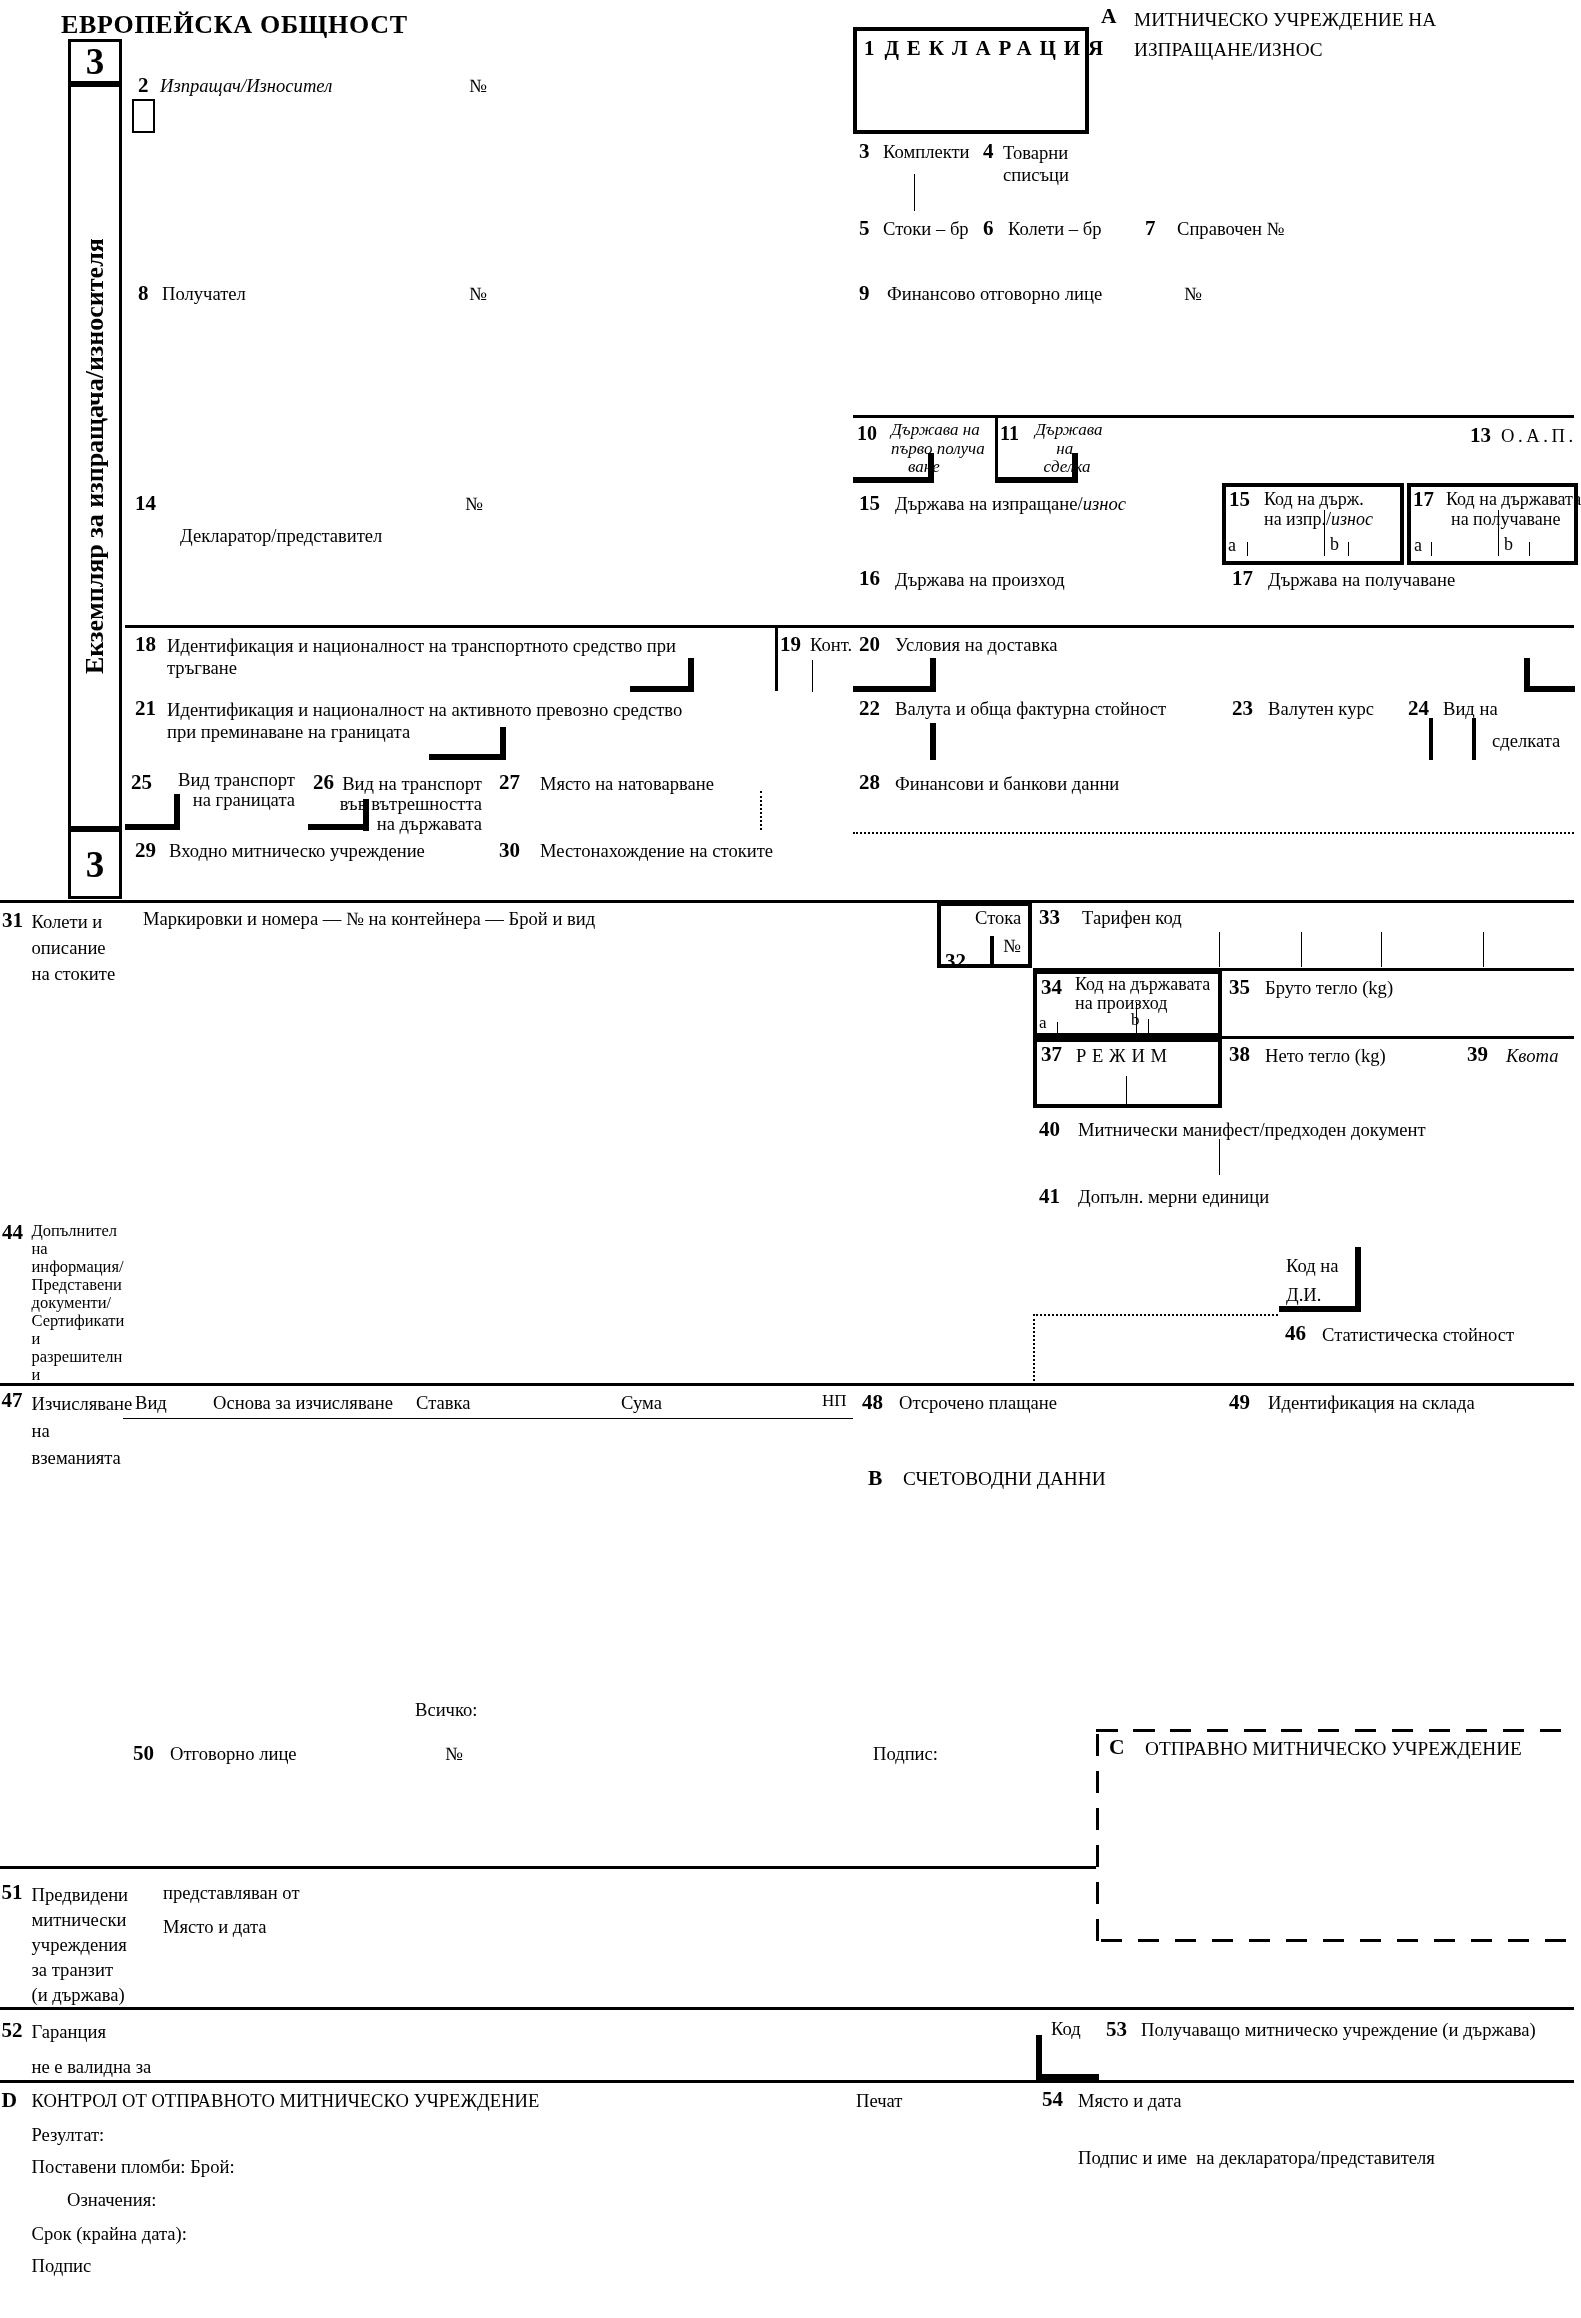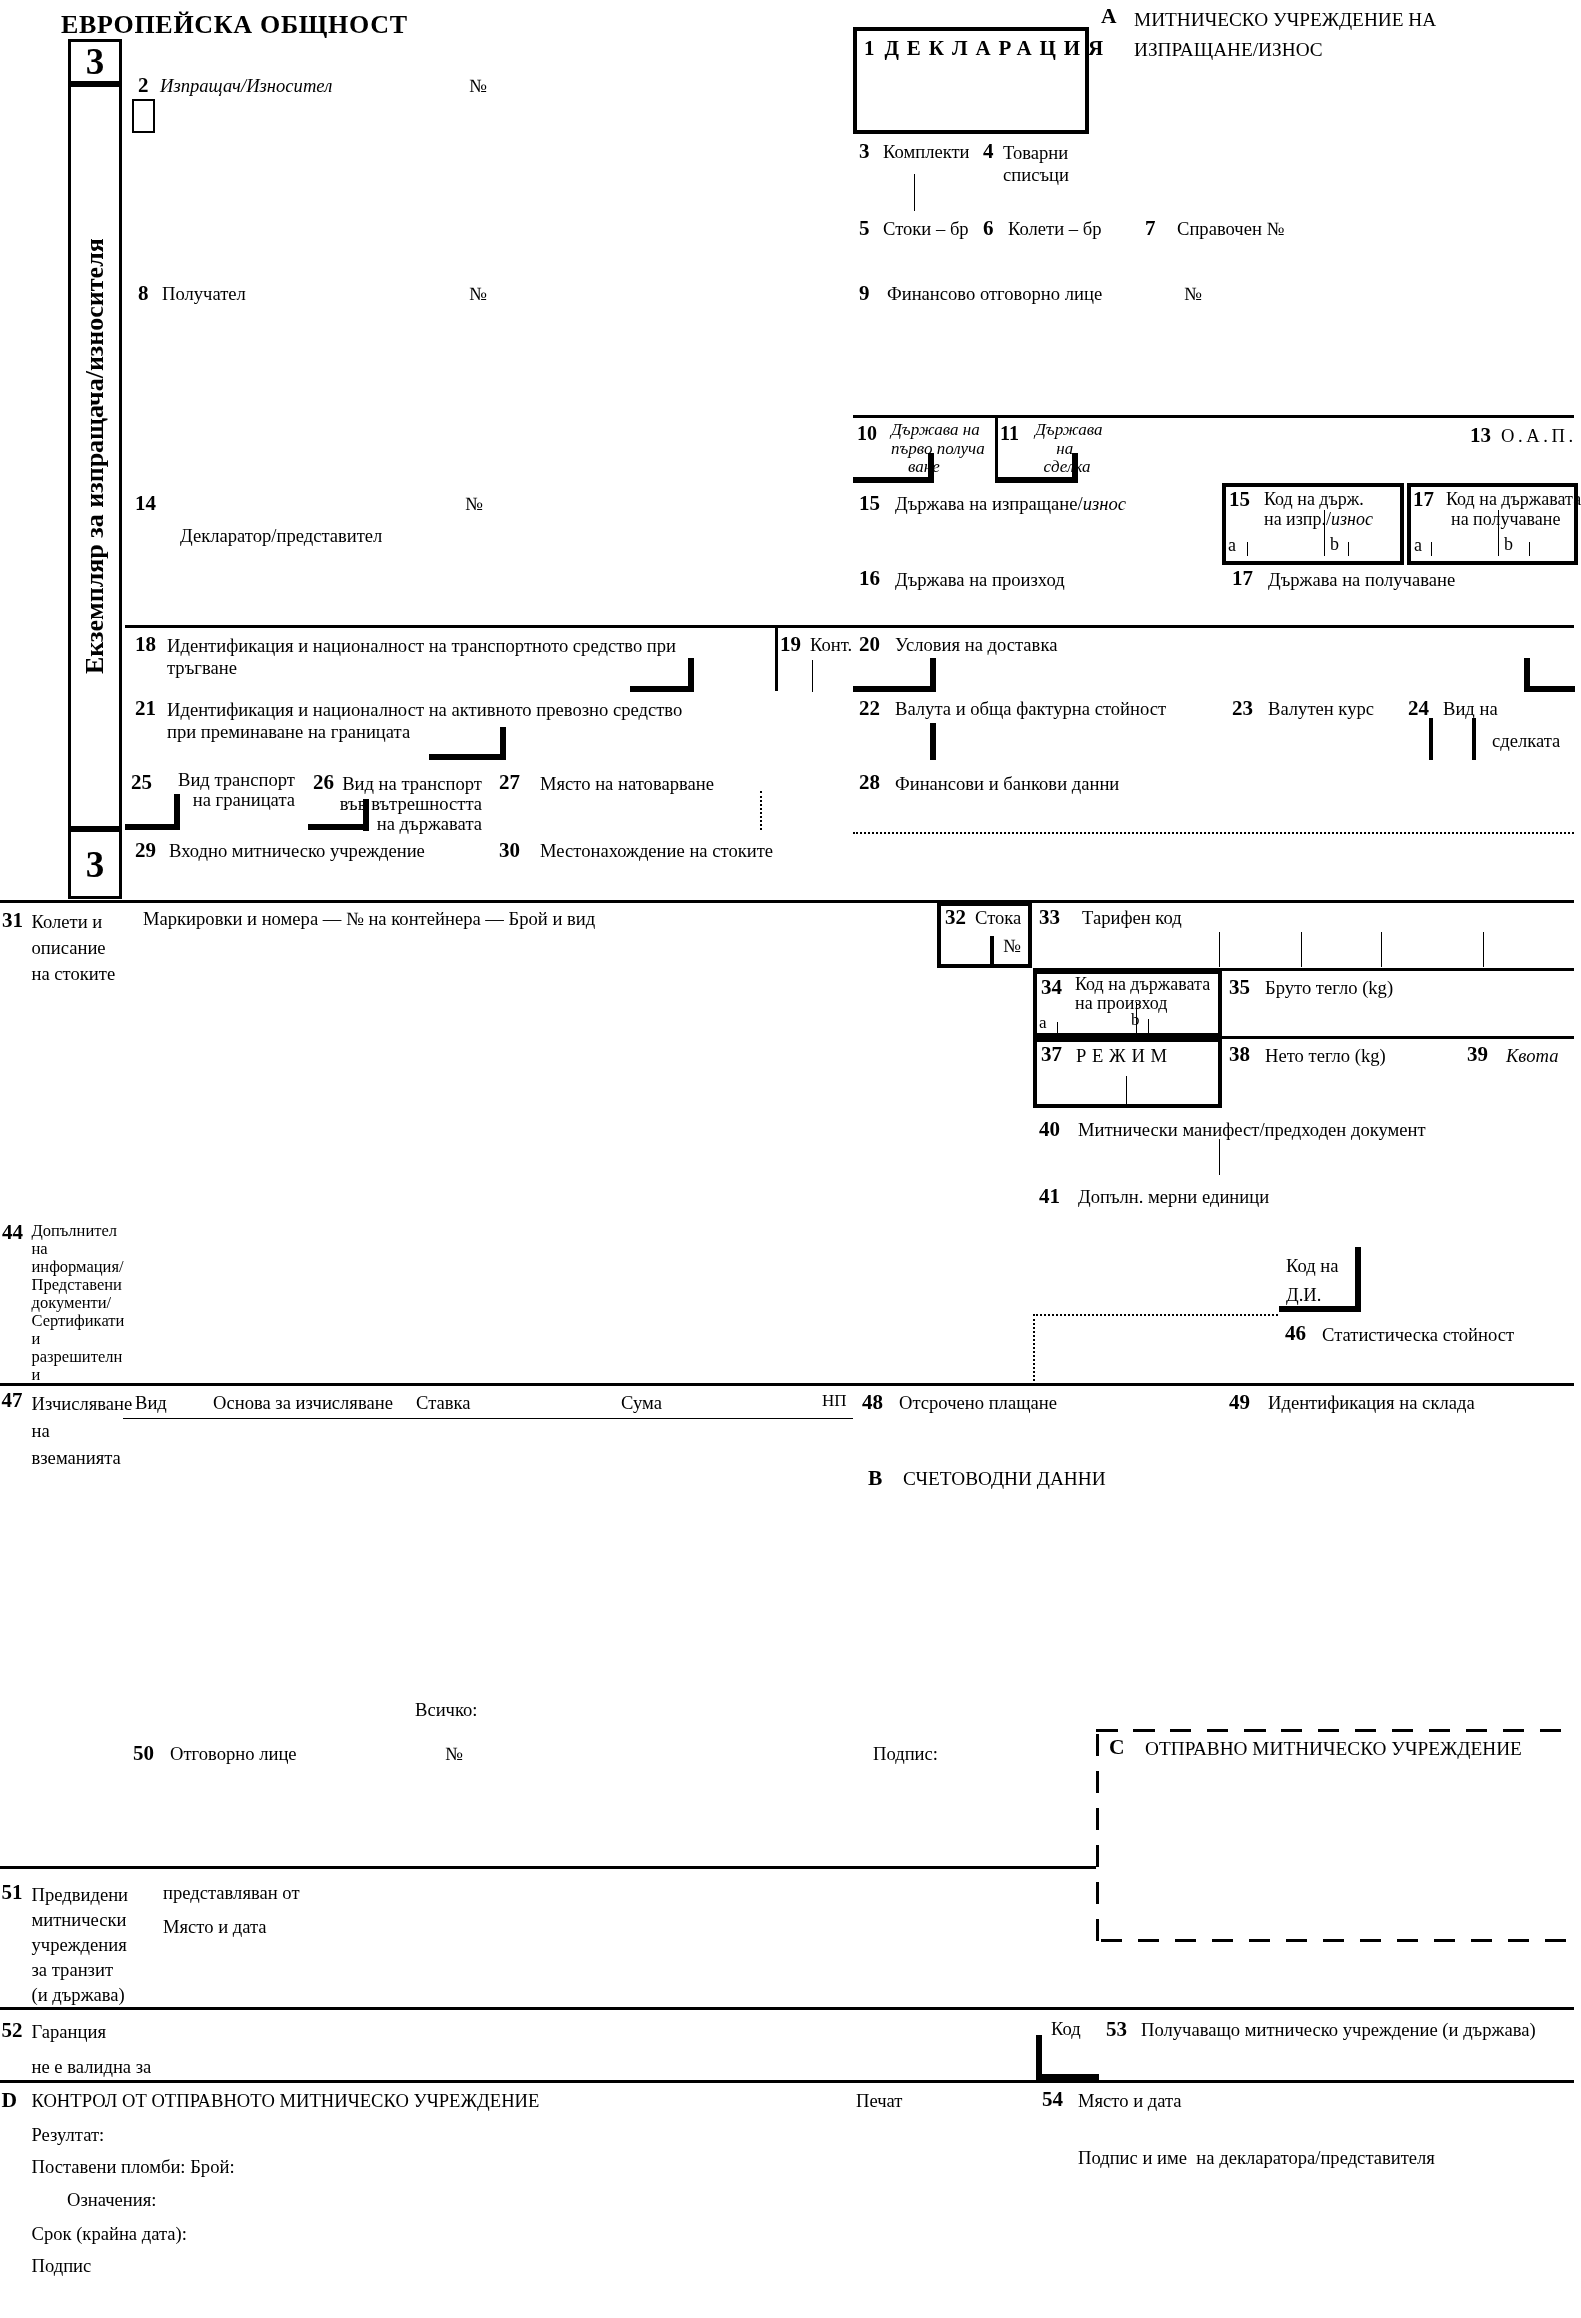--- a/index.html
+++ b/index.html
@@ -250,21 +250,21 @@
   <div class="t" style="left:169px;top:841px;">Входно митническо учреждение</div>
   <div class="t n" style="left:499px;top:839px;">30</div>
   <div class="t" style="left:540px;top:841px;">Местонахождение на стоките</div>
 
   <div class="t n" style="left:2.1px;top:909px;">31</div>
   <div class="t" style="left:31.5px;top:909px;line-height:26px;">Колети и
 описание
 на стоките</div>
   <div class="t" style="left:143px;top:909px;">Маркировки и номера — № на контейнера — Брой и вид</div>
   <div class="box" style="left:937px;top:902px;width:87px;height:58px;"></div>
-  <div class="t n" style="left:945px;top:906px;">32</div>
+  <div class="t n" style="left:945px;top:950px;">32</div>
   <div class="t" style="left:975px;top:908px;">Стока</div>
   <div class="t" style="left:1003px;top:936px;">№</div>
   <div class="t n" style="left:1039px;top:906px;">33</div>
   <div class="t" style="left:1082px;top:908px;">Тарифен код</div>
 
   <div class="box" style="left:1033px;top:970px;width:181px;height:59px;"></div>
   <div class="t n" style="left:1041px;top:976px;">34</div>
   <div class="t sm" style="left:1075px;top:975px;line-height:19.3px;">Код на държавата
 на произход</div>
   <div class="t" style="left:1039px;top:1013px;font-size:17px;">a</div>

